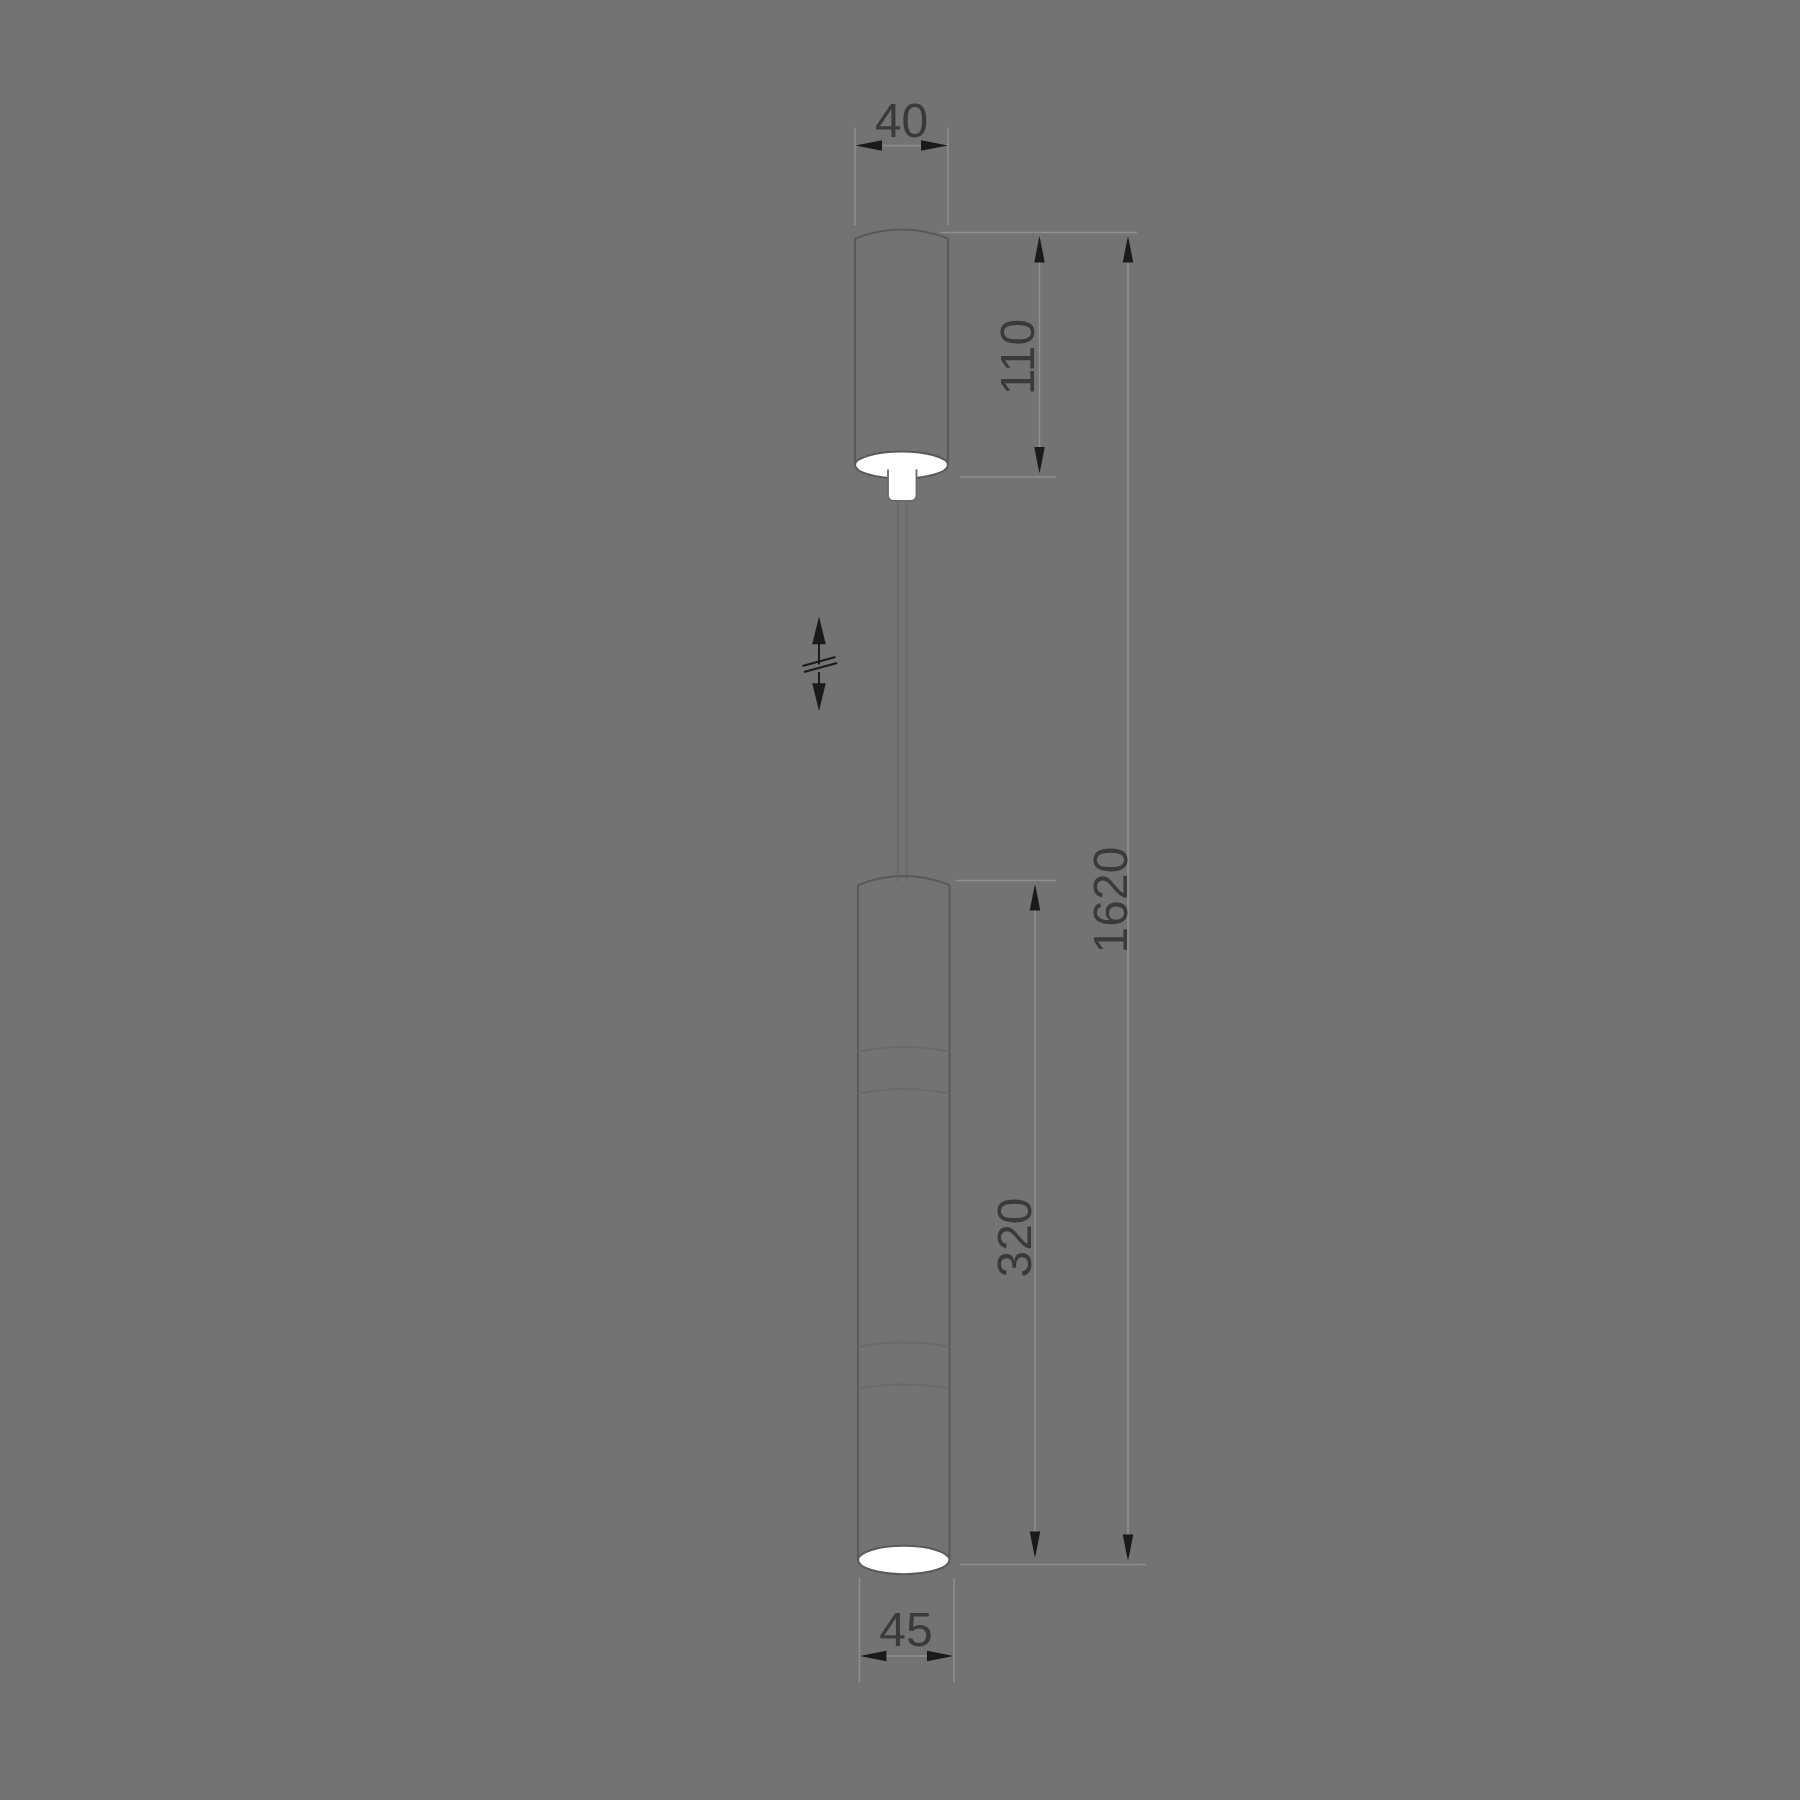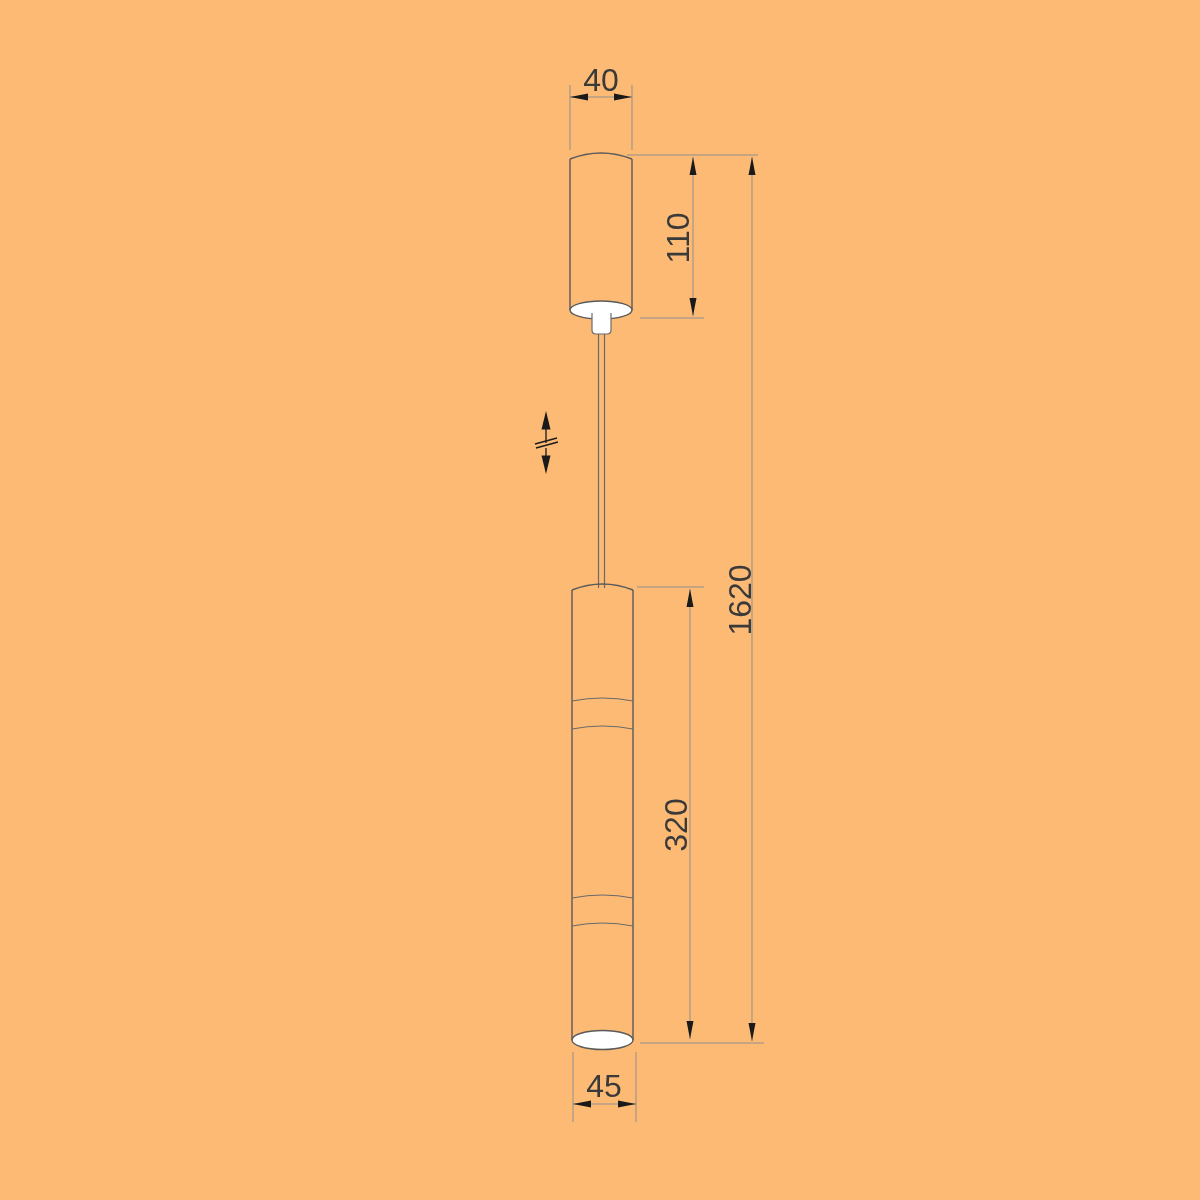--- a/index.html
+++ b/index.html
@@ -1,16 +1,16 @@
 <!DOCTYPE html>
 <html><head>
 <meta charset="utf-8">
 <style>
   html,body{margin:0;padding:0;background:#ffffff;}
-  .stage{width:1200px;height:1200px;position:relative;background:#fdba74;overflow:hidden;}
+  .stage{width:1200px;height:1200px;position:relative;background:#737373;overflow:hidden;}
   svg{display:block;}
   .outline{stroke:#5a5a5a;stroke-width:1.4;fill:none;}
   .outline-thin{stroke:#6a6a6a;stroke-width:1.2;fill:none;}
   .filled-white{fill:#ffffff;}
   .dim-line{stroke:#8f8f8f;stroke-width:1;fill:none;}
   .arrow{fill:#1a1a1a;stroke:none;}
   .adj{stroke:#1a1a1a;stroke-width:1.3;fill:none;}
   .dim-text{font-family:"Liberation Sans",sans-serif;font-size:32px;fill:#3a3a3a;}
 </style>
 </head>

